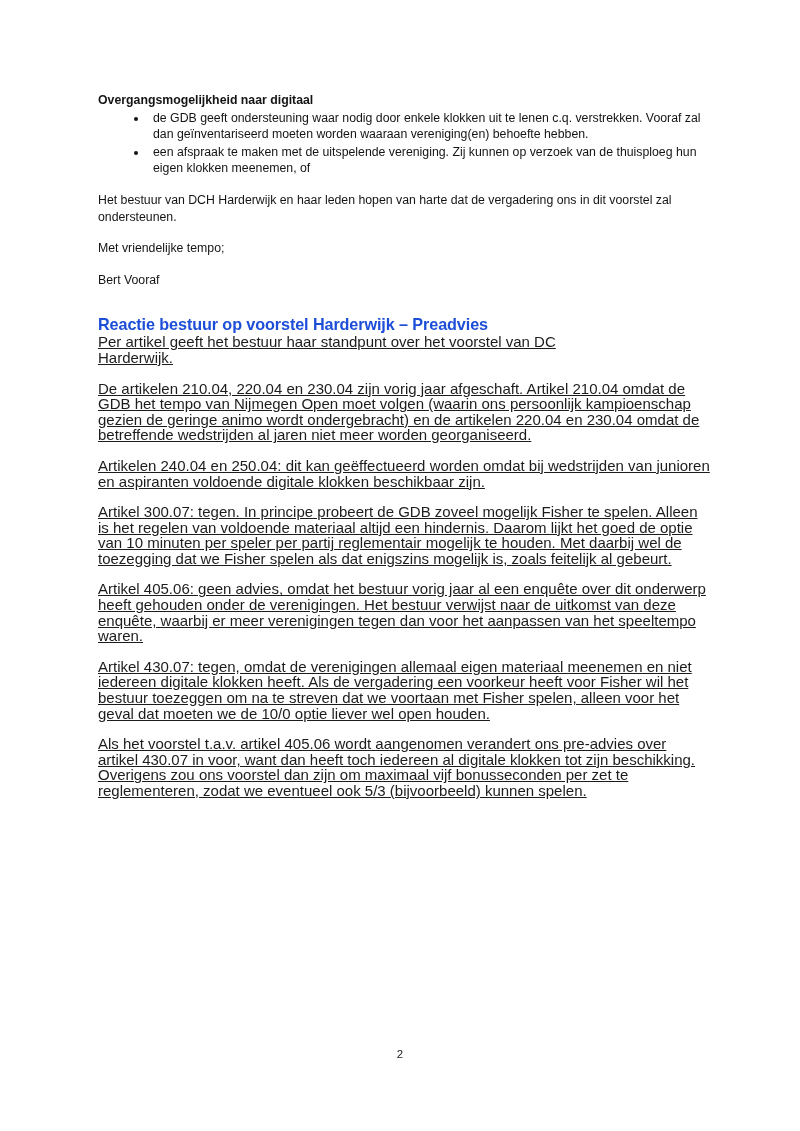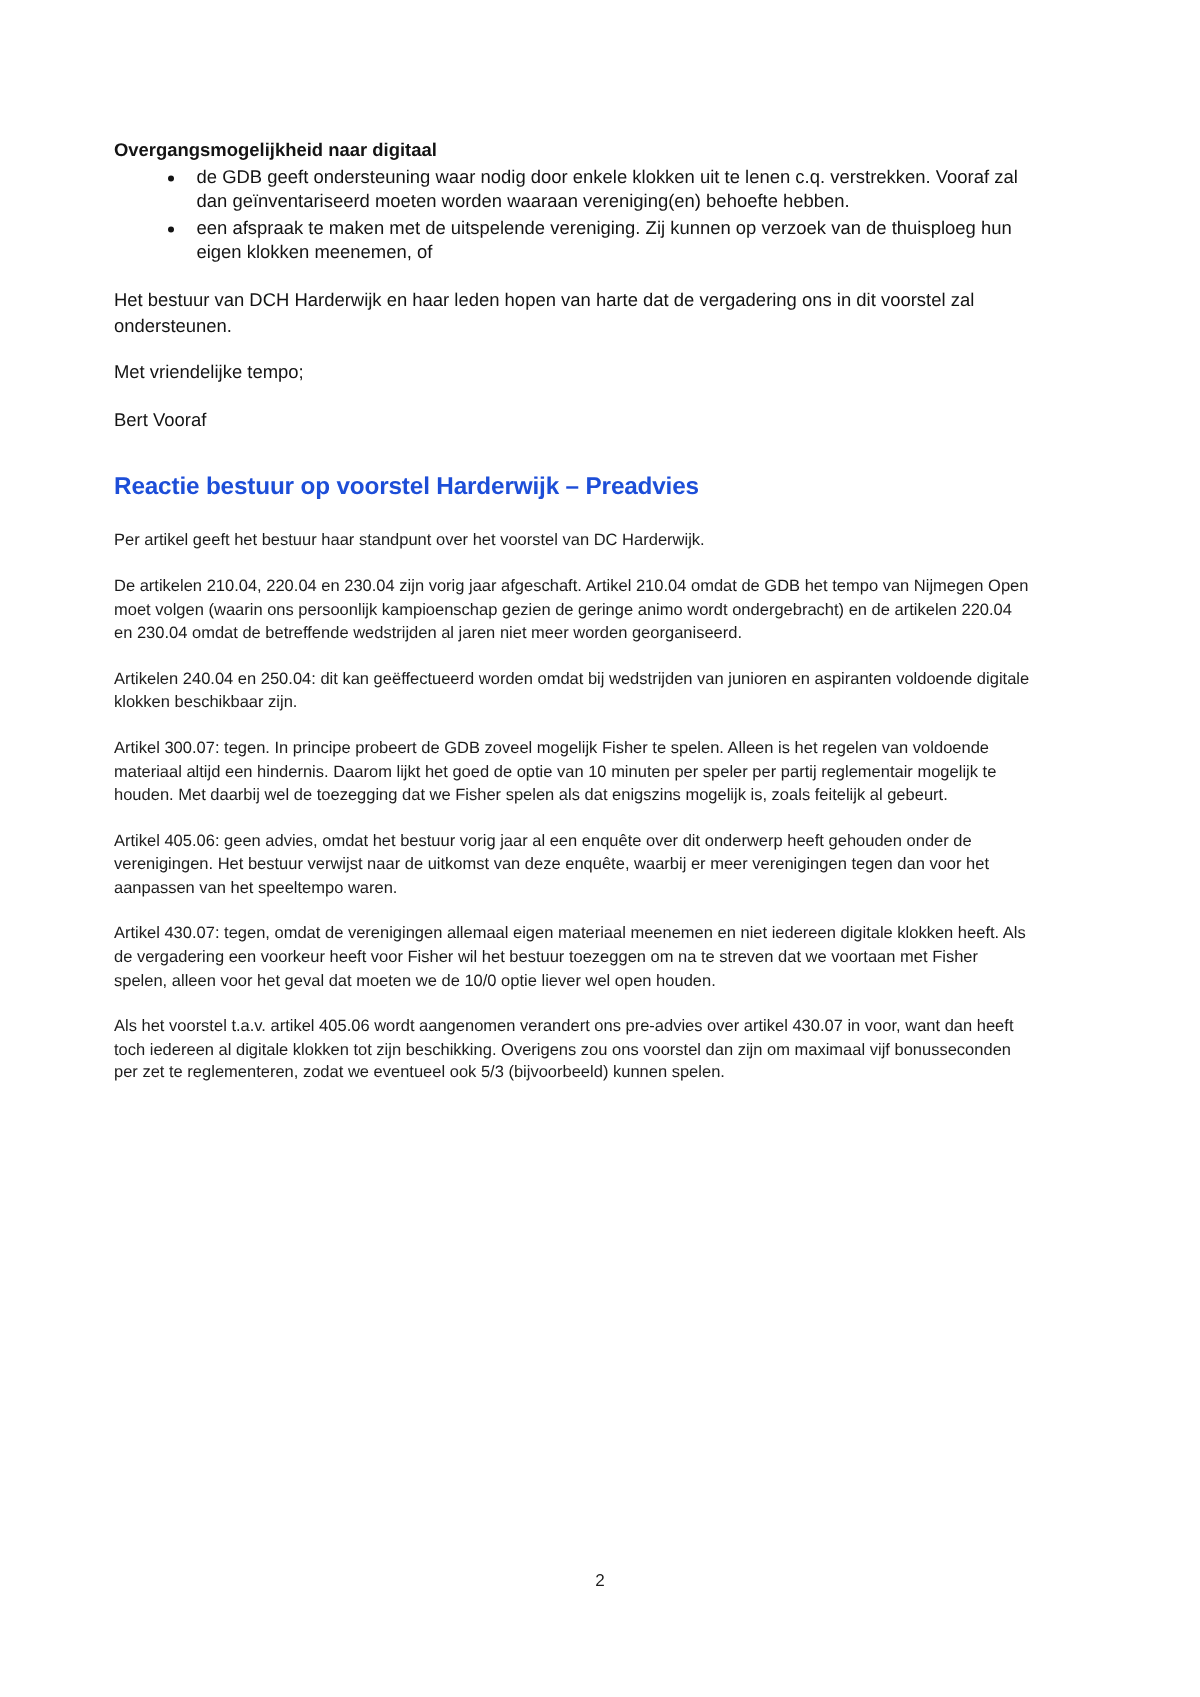--- a/index.html
+++ b/index.html
@@ -18,21 +18,21 @@
 
   .page {
     position: relative;
     width: 800px;
     height: 1131px;
     box-sizing: border-box;
   }
 
   .content {
     position: absolute;
-    left: 76px;
+    left: 98px;
     top: 92px;
     width: 612px;
   }
 
   
   .block-top {
     font-size: 12.3px;
     line-height: 16.6px;
     color: #141414;
   }
@@ -78,24 +78,24 @@
     font-size: 16.2px;
     font-weight: bold;
     line-height: 20px;
     margin: 26px 0 0 0;
     color: #1d4ed8;
     letter-spacing: -0.1px;
   }
 
   
   .block-body {
-    font-size: 11px;
+    font-size: 15px;
     line-height: 15.6px;
     color: #1c1c1c;
-    margin-top: 19px;
+    text-decoration: underline;
   }
   .block-body p {
     margin: 0 0 15px 0;
   }
   .block-body p:last-child {
     margin-bottom: 0;
   }
   .w-narrow { width: 470px; }
 
   

